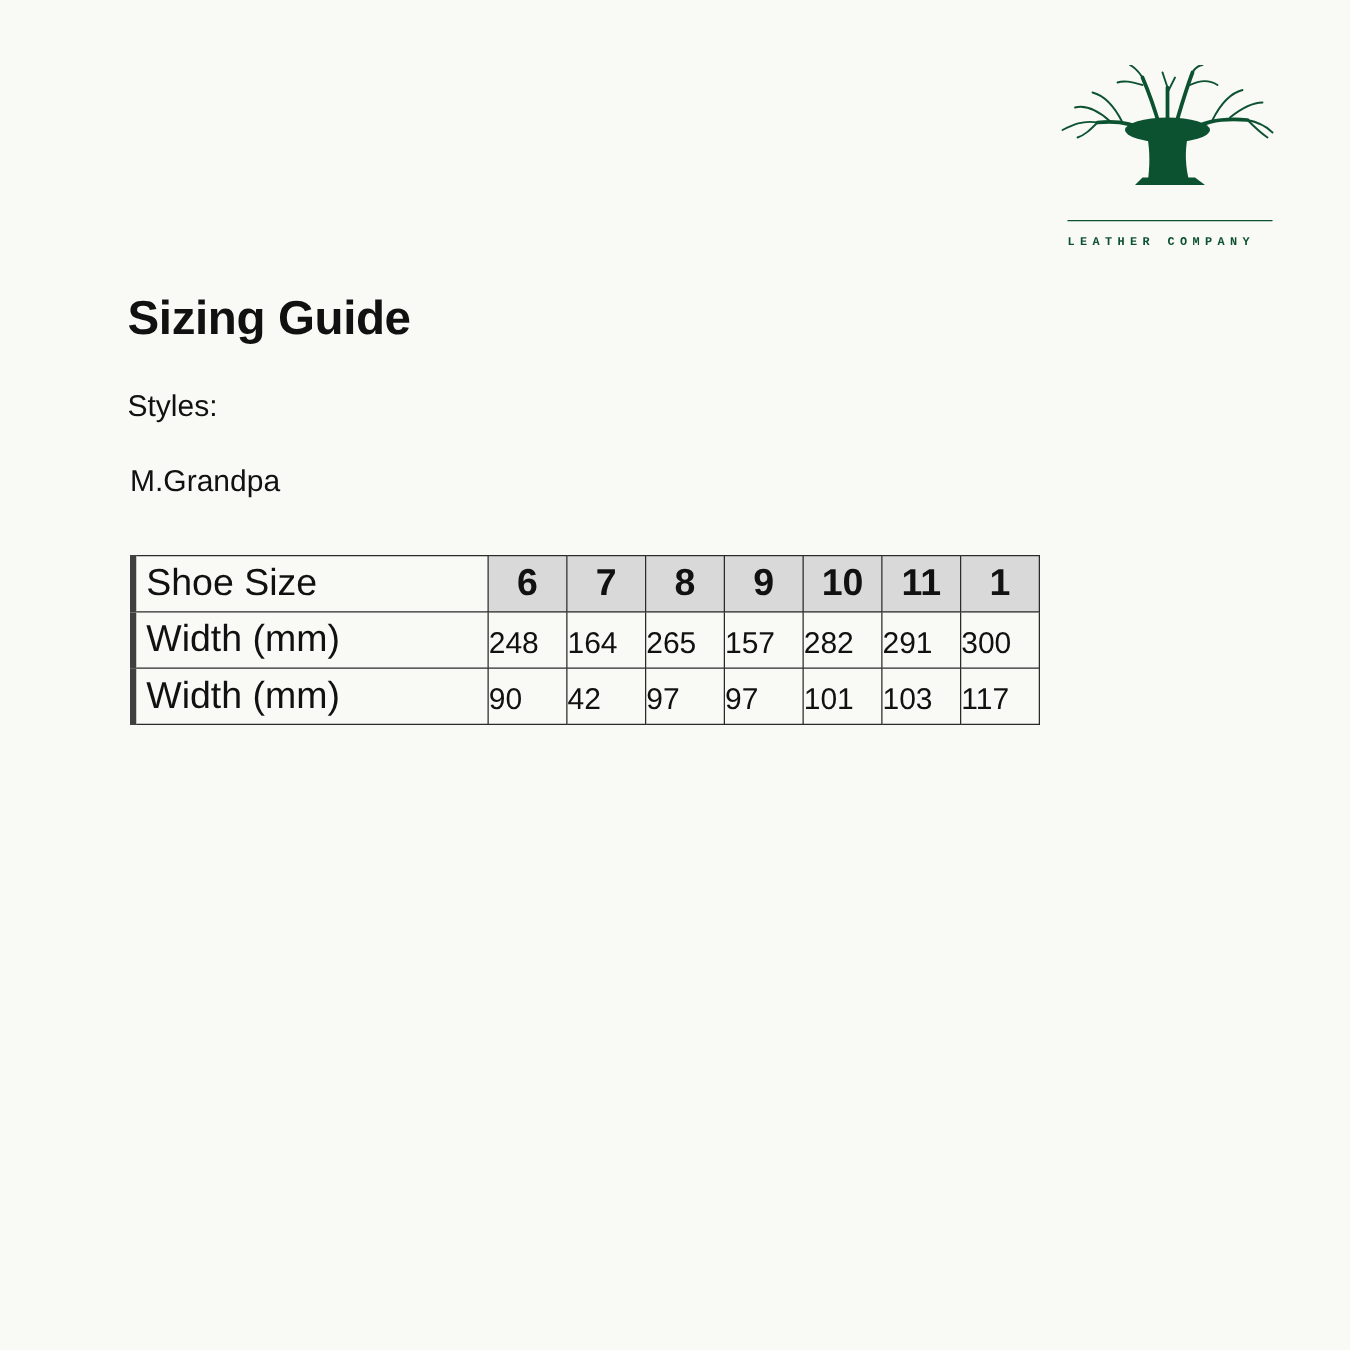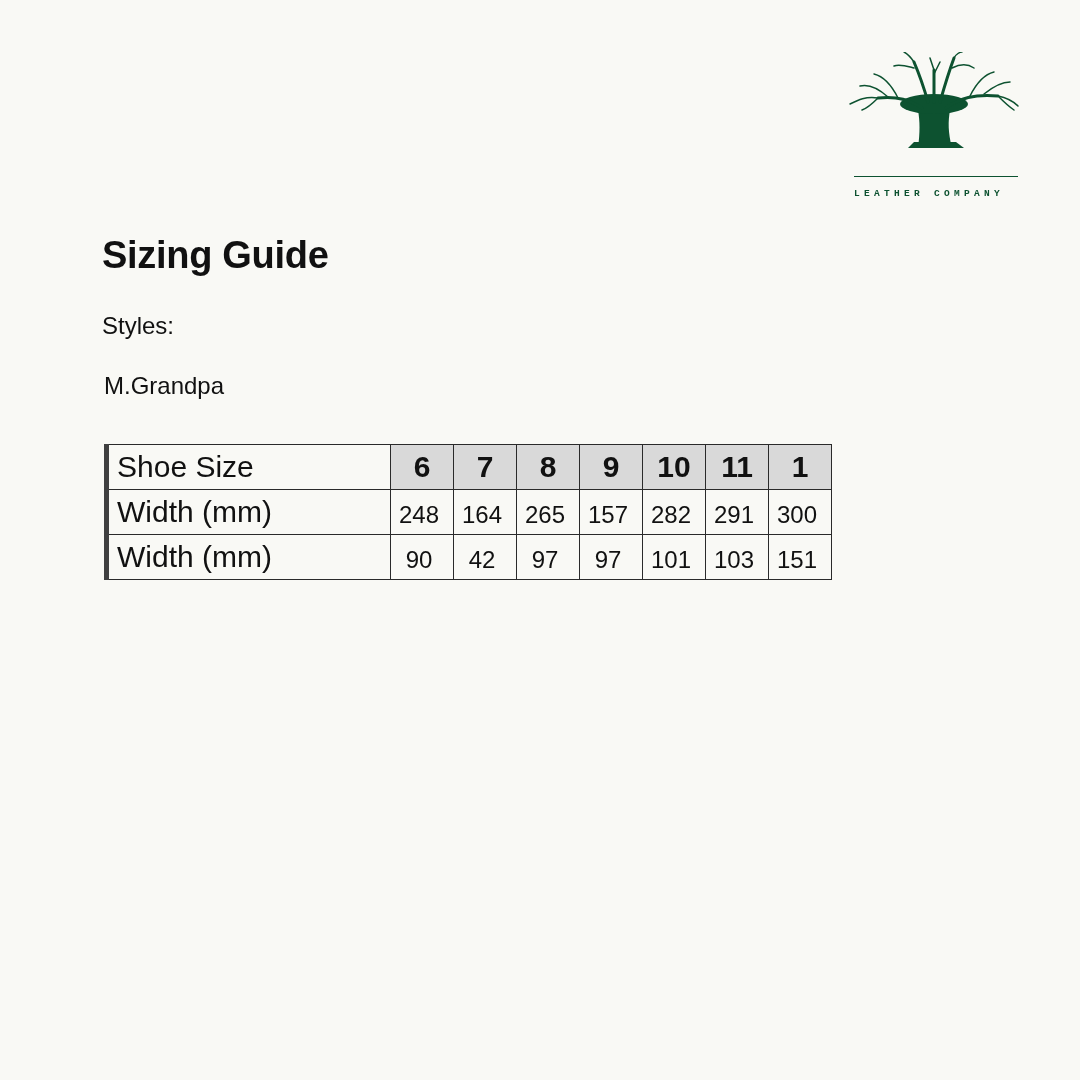--- a/index.html
+++ b/index.html
@@ -59,21 +59,21 @@
   table.sizing .rowhead {
     width: 273px; text-align: left; padding-left: 8px;
     font-size: 30px; font-weight: normal;
     border-left: 5px solid #404040;
   }
   table.sizing th.size {
     width: 62px; background: #d9d9d9;
     font-size: 30px; font-weight: bold; text-align: center;
   }
   table.sizing td.val {
-    width: 62px; text-align: center; padding-right: 6px; box-sizing: border-box;
+    width: 62px; text-align: left; padding-right: 6px; box-sizing: border-box;
     padding-top: 6px;
     margin-left: 47px;
   }
 </style>
 </head>
 <body>
 
 <div class="logo">
   <svg width="172" height="96" viewBox="0 0 172 96">
     <g fill="#0d5230" stroke="#0d5230" stroke-linecap="round">
@@ -136,16 +136,16 @@
     <td class="val">300</td>
   </tr>
   <tr>
     <td class="rowhead">Width (mm)</td>
     <td class="val">90</td>
     <td class="val">42</td>
     <td class="val">97</td>
     <td class="val">97</td>
     <td class="val">101</td>
     <td class="val">103</td>
-    <td class="val">151</td>
+    <td class="val">117</td>
   </tr>
 </tbody>
   </table>
 
 </body></html>

